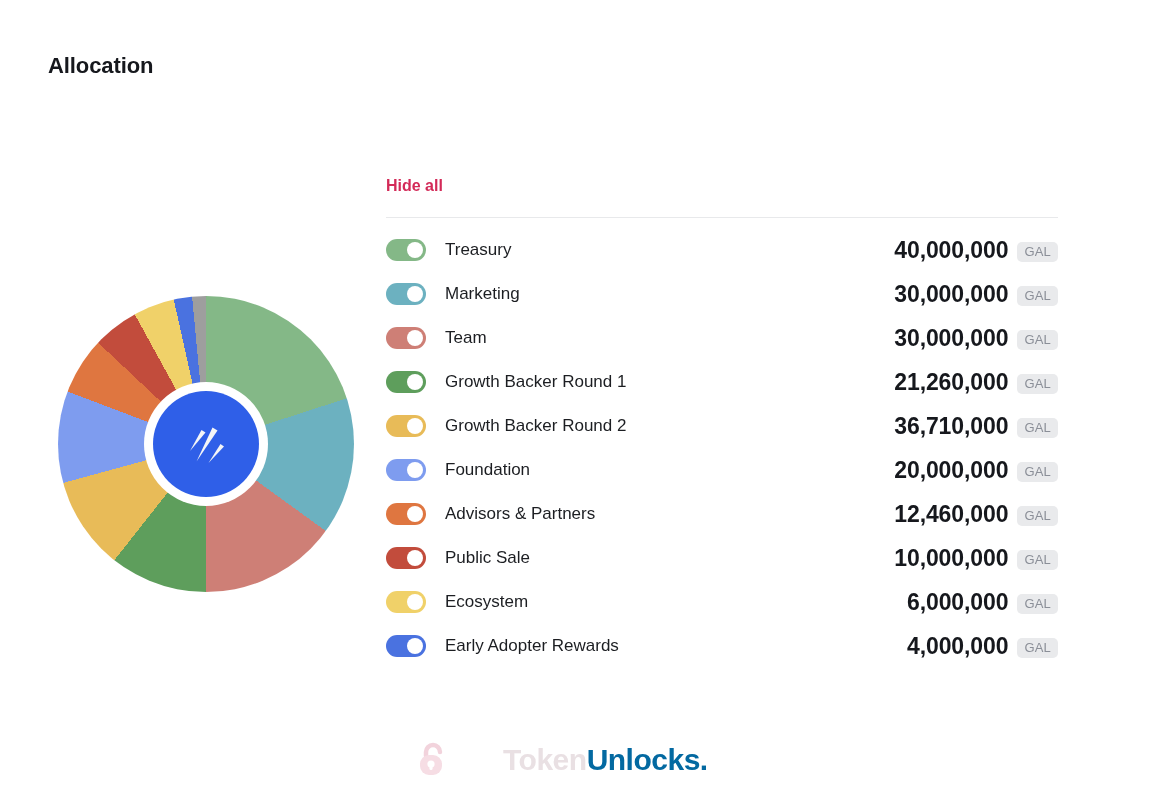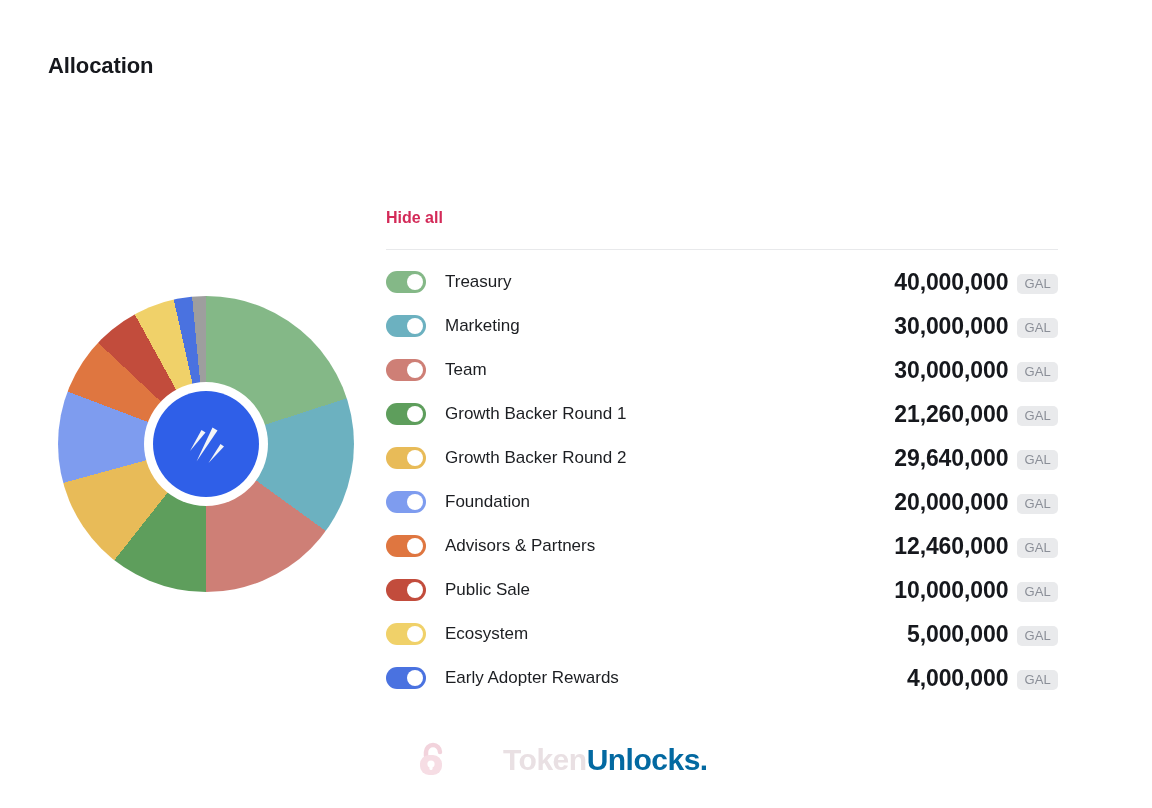--- a/index.html
+++ b/index.html
@@ -66,21 +66,20 @@
     justify-content: center;
   }
   .token-logo svg { display: block; }
 
   
   .legend {
     position: absolute;
     left: 386px;
     top: 176px;
     width: 672px;
-    margin-top: 32px;
   }
   .hide-all {
     font-size: 16px;
     font-weight: 700;
     color: #d32a58;
     cursor: pointer;
     display: inline-block;
     line-height: 20px;
     background: none;
     border: none;
@@ -227,21 +226,21 @@
             <div class="knob"></div>
           </div>
           <div class="legend-label">Growth Backer Round 1</div>
           <div class="value-cell"><span class="legend-value">21,260,000</span><span class="unit-badge">GAL</span></div>
         </div>
         <div class="legend-row">
           <div class="toggle" style="background: rgb(232, 187, 88);">
             <div class="knob"></div>
           </div>
           <div class="legend-label">Growth Backer Round 2</div>
-          <div class="value-cell"><span class="legend-value">29,640,000</span><span class="unit-badge">GAL</span></div>
+          <div class="value-cell"><span class="legend-value">36,710,000</span><span class="unit-badge">GAL</span></div>
         </div>
         <div class="legend-row">
           <div class="toggle" style="background: rgb(126, 156, 239);">
             <div class="knob"></div>
           </div>
           <div class="legend-label">Foundation</div>
           <div class="value-cell"><span class="legend-value">20,000,000</span><span class="unit-badge">GAL</span></div>
         </div>
         <div class="legend-row">
           <div class="toggle" style="background: rgb(223, 118, 64);">
@@ -255,21 +254,21 @@
             <div class="knob"></div>
           </div>
           <div class="legend-label">Public Sale</div>
           <div class="value-cell"><span class="legend-value">10,000,000</span><span class="unit-badge">GAL</span></div>
         </div>
         <div class="legend-row">
           <div class="toggle" style="background: rgb(240, 209, 105);">
             <div class="knob"></div>
           </div>
           <div class="legend-label">Ecosystem</div>
-          <div class="value-cell"><span class="legend-value">5,000,000</span><span class="unit-badge">GAL</span></div>
+          <div class="value-cell"><span class="legend-value">6,000,000</span><span class="unit-badge">GAL</span></div>
         </div>
         <div class="legend-row">
           <div class="toggle" style="background: rgb(74, 114, 224);">
             <div class="knob"></div>
           </div>
           <div class="legend-label">Early Adopter Rewards</div>
           <div class="value-cell"><span class="legend-value">4,000,000</span><span class="unit-badge">GAL</span></div>
         </div>
       </div>
   </div>

